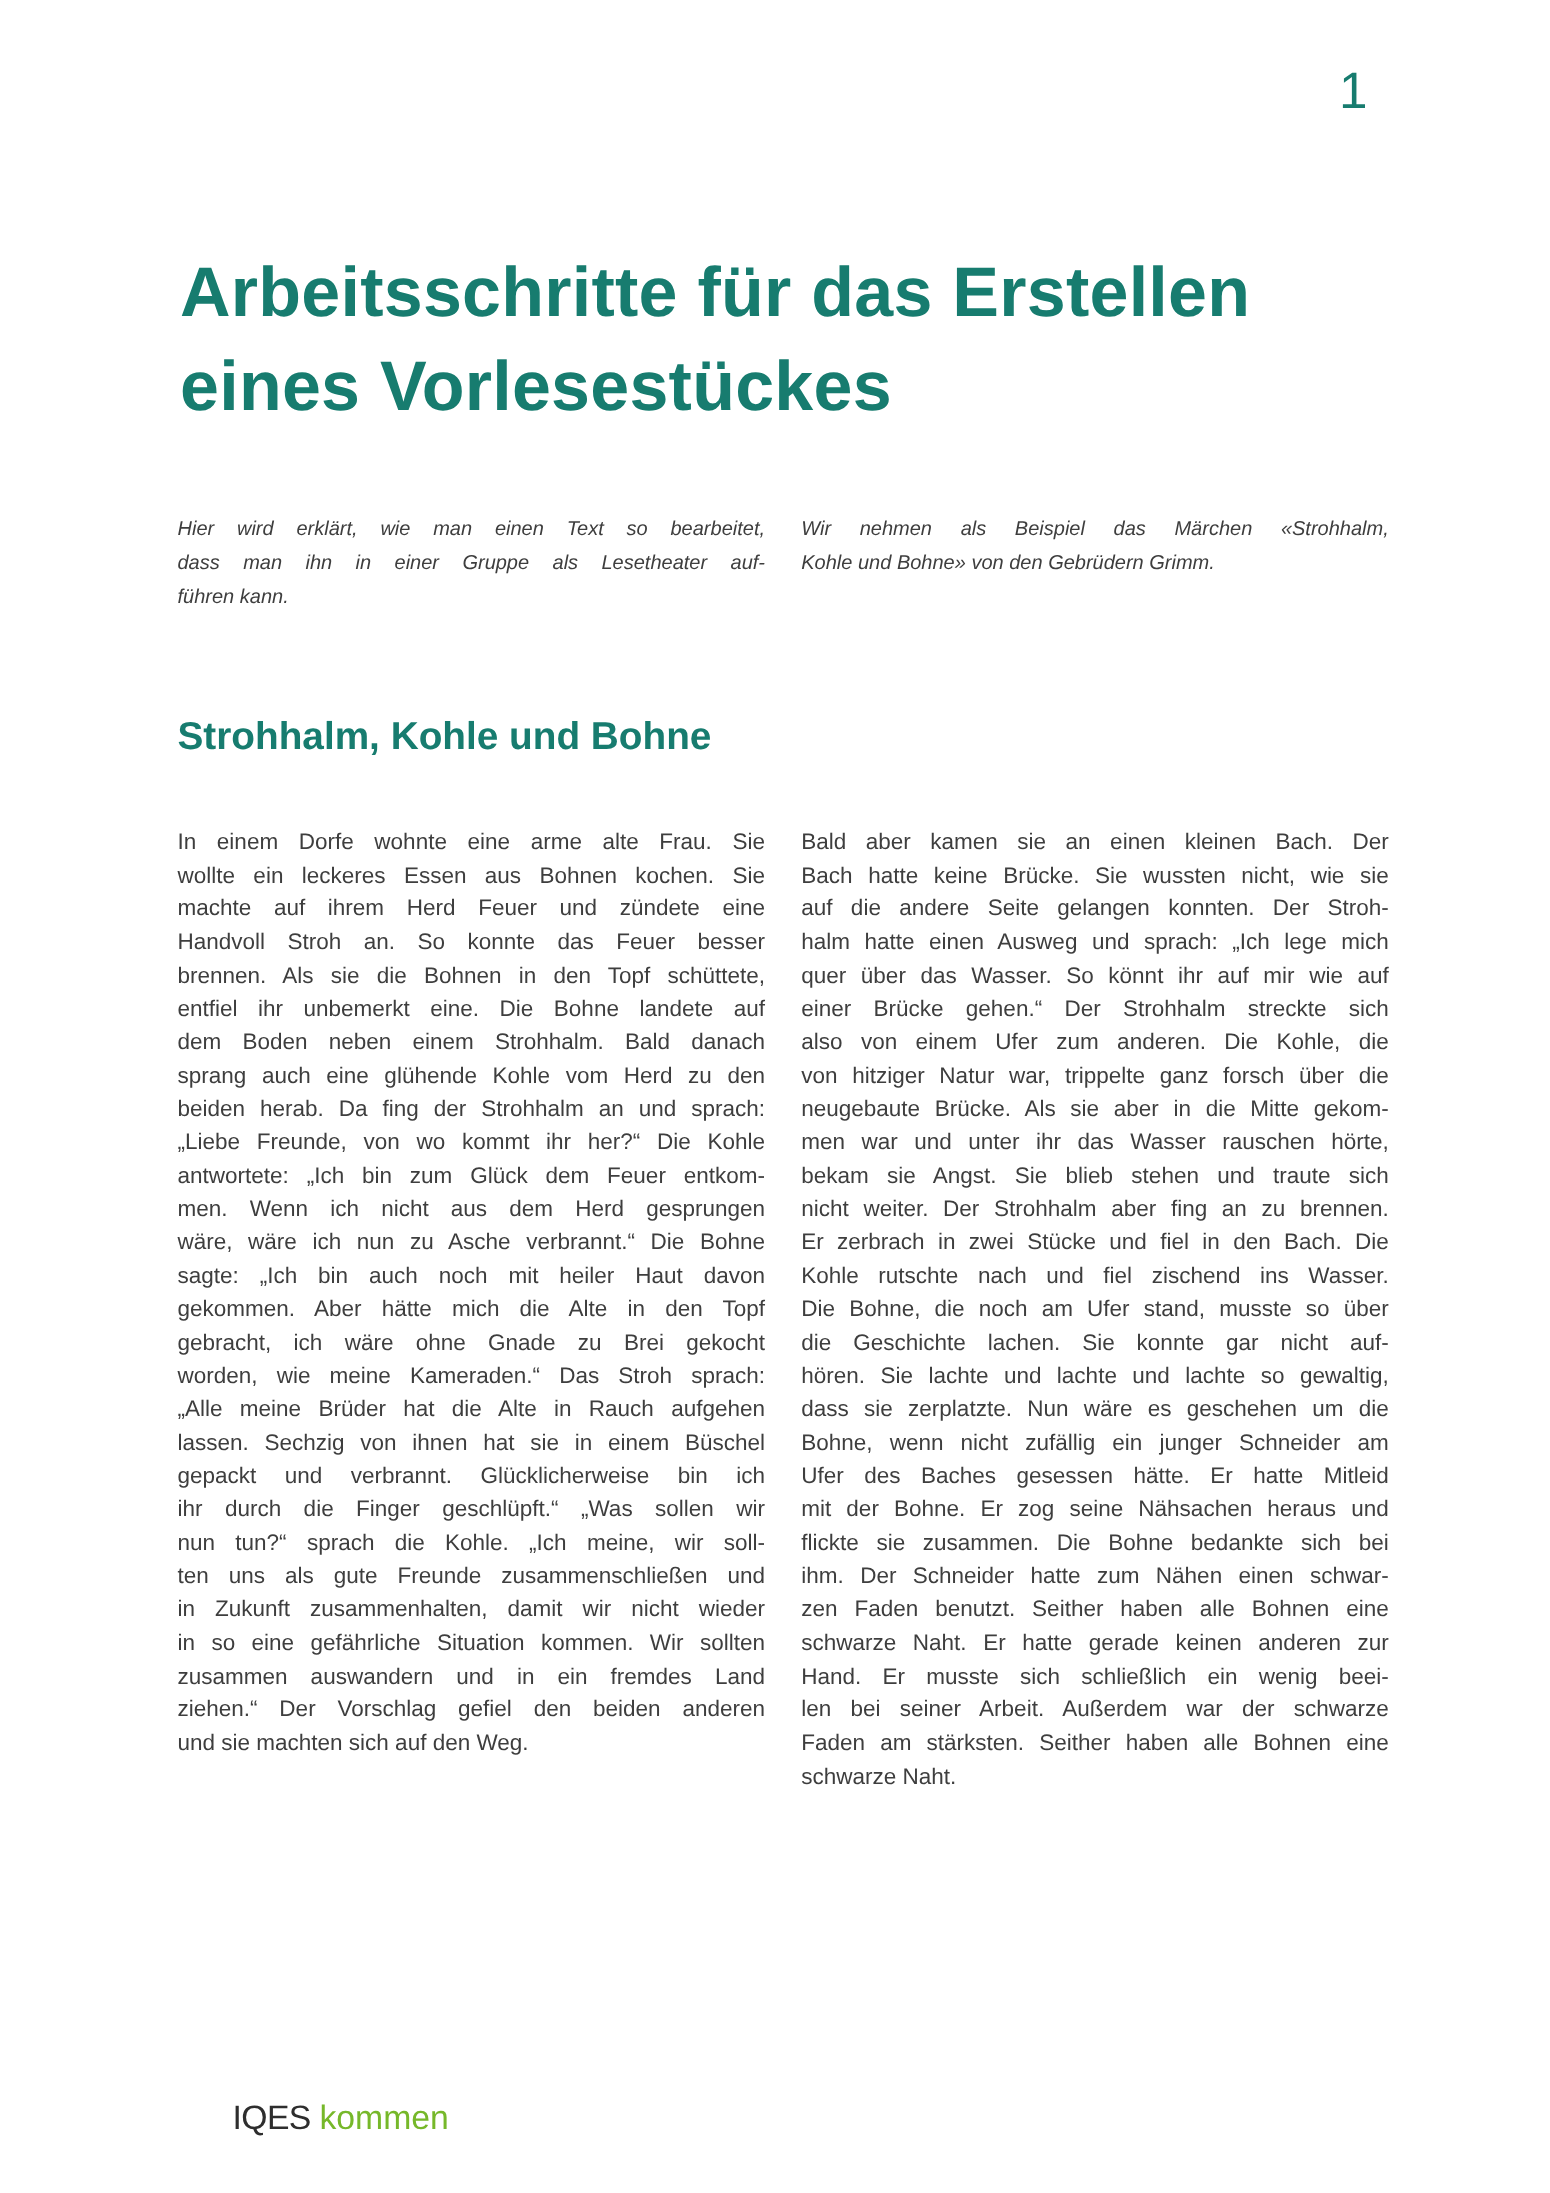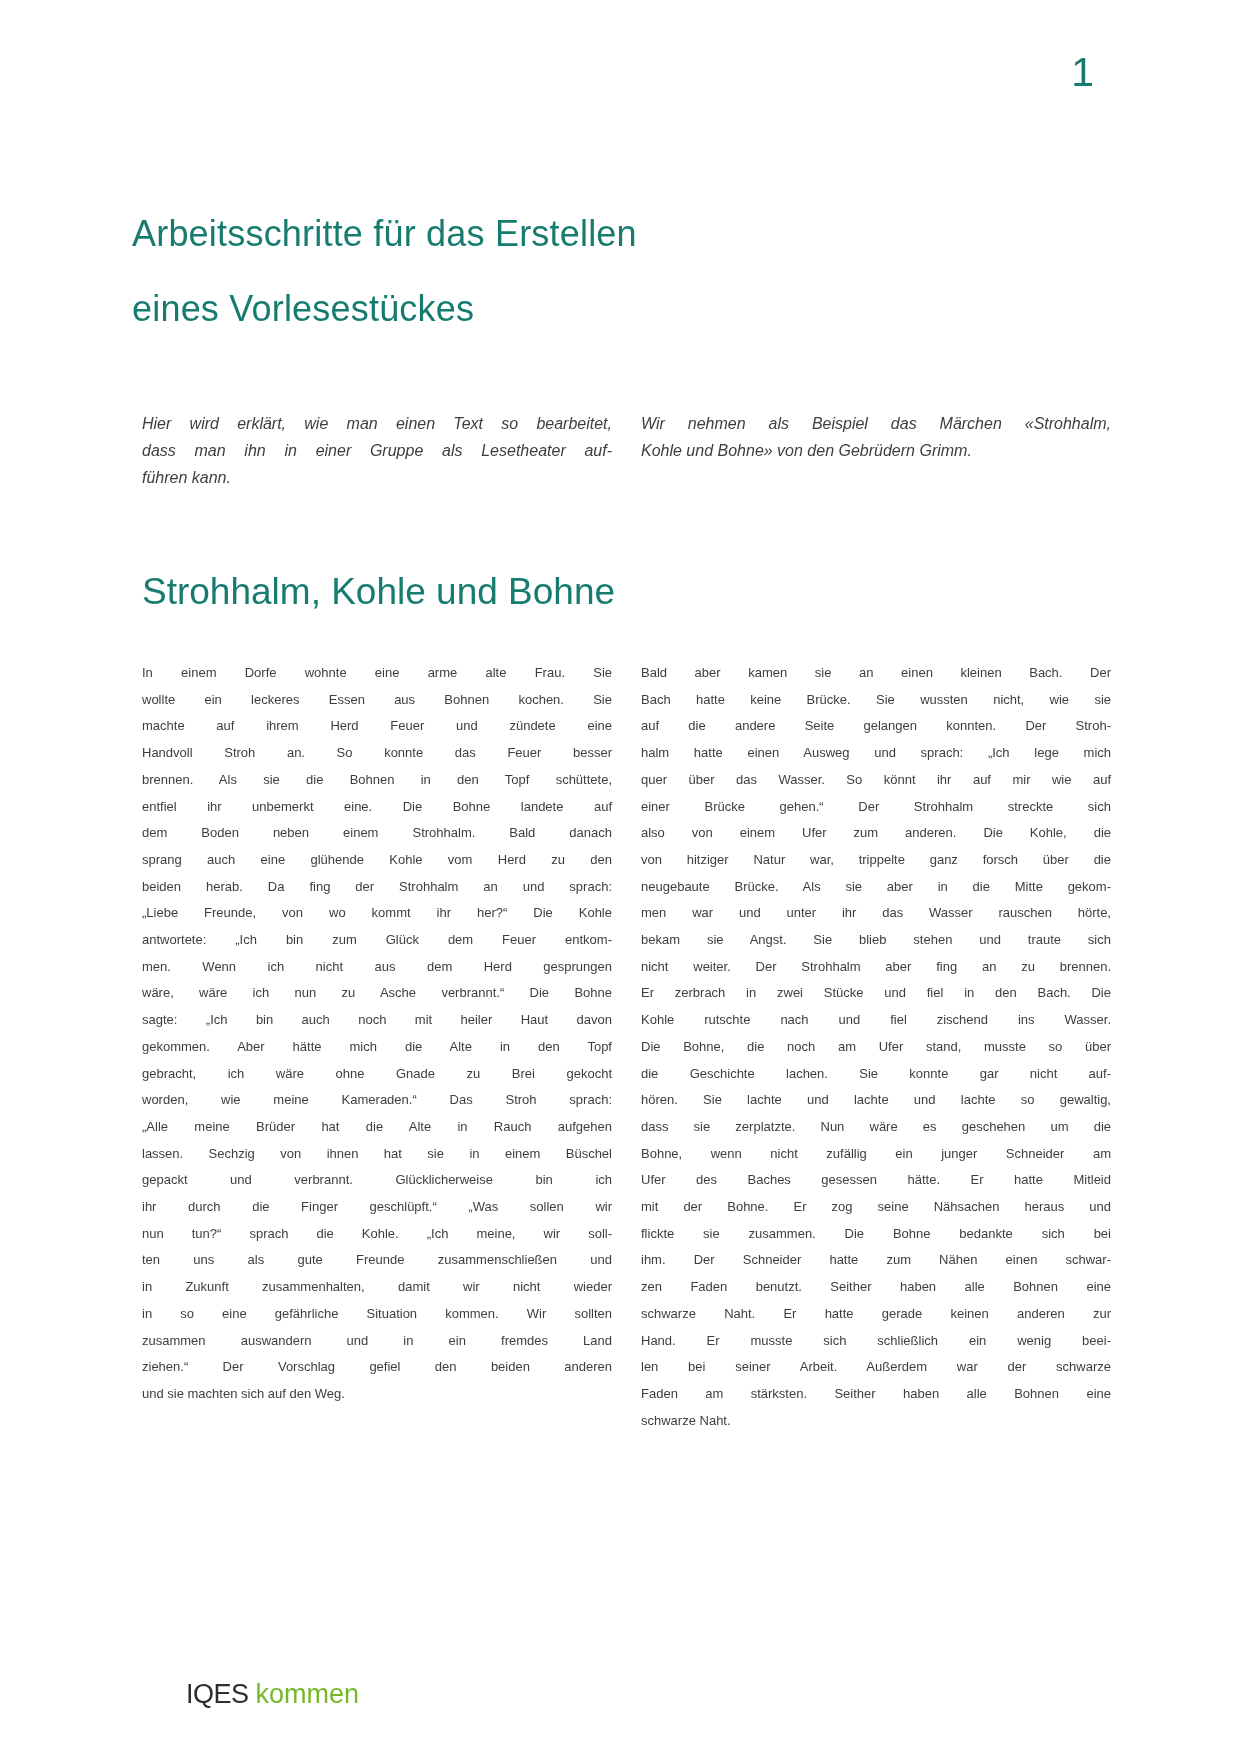--- a/index.html
+++ b/index.html
@@ -20,24 +20,24 @@
     position: absolute;
     top: 52px;
     right: 146px;
     font-size: 41px;
     font-weight: 300;
     color: var(--teal, #177c6f);
     line-height: 1;
   }
   .doc-title {
     position: absolute;
-    left: 132px;
+    left: 144px;
     top: 196px;
-    font-size: 36px;
-    font-weight: 400;
+    font-size: 56px;
+    font-weight: 700;
     line-height: 75px;
     color: var(--teal, #177c6f);
     letter-spacing: 0.2px;
   }
   .doc-title .title-line { display: block; }
   .intro {
     position: absolute;
     left: 142px;
     top: 410px;
     width: 969px;
@@ -45,33 +45,33 @@
     gap: 29px;
     font-style: italic;
     font-size: 16px;
     line-height: 27px;
     color: var(--body, #3e3e3e);
   }
   .story-heading {
     position: absolute;
     left: 142px;
     top: 572px;
-    font-size: 37px;
-    font-weight: 400;
+    font-size: 31px;
+    font-weight: 700;
     color: var(--teal, #177c6f);
     line-height: 1.1;
   }
   .story {
     position: absolute;
     left: 142px;
     top: 660px;
     width: 969px;
     display: flex;
     gap: 29px;
-    font-size: 13px;
+    font-size: 18px;
     line-height: 26.7px;
     color: var(--body, #3e3e3e);
   }
   .col { width: 470px; }
   .jline {
     text-align: justify;
     text-align-last: justify;
     white-space: normal;
   }
   .jline:last-child { text-align-last: left; }

